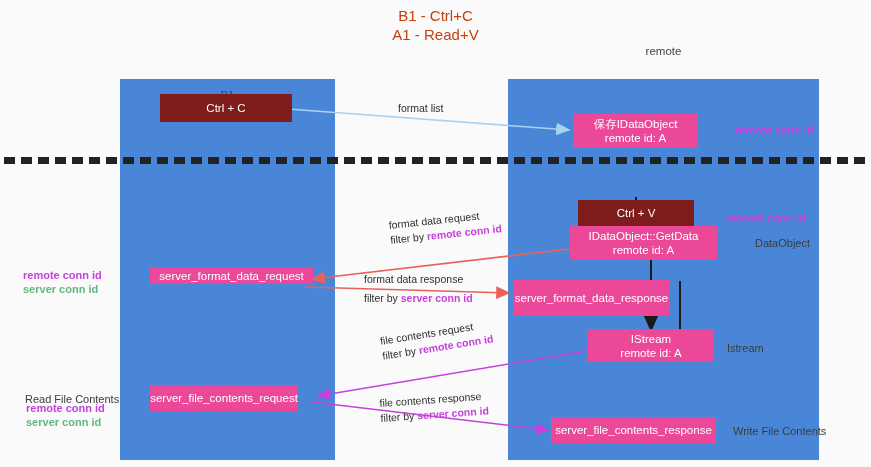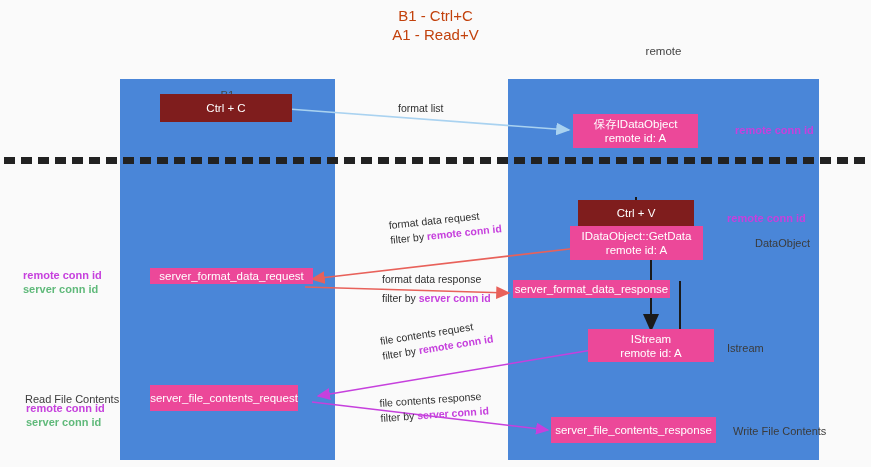--- a/index.html
+++ b/index.html
@@ -180,30 +180,30 @@
 
   <div class="node orange" style="left:573px; top:114px; width:125px; height:34px;">
     <span>保存IDataObject</span>
     <span class="line2">remote id: A</span>
   </div>
 
   <div class="node green" style="left:578px; top:172px; width:116px; height:26px;margin-top:28px;">
     <span>Ctrl + V</span>
   </div>
 
-  <div class="node orange" style="left:570px; top:226px; width:133px; height:34px;">
+  <div class="node orange" style="left:570px; top:226px; width:147px; height:34px;">
     <span>IDataObject::GetData</span>
     <span class="line2">remote id: A</span>
   </div>
 
   <div class="node orange" style="left:150px; top:268px; width:163px; height:16px;">
     <span>server_format_data_request</span>
   </div>
 
-  <div class="node orange" style="left:513px; top:280px; width:157px; height:18px;">
+  <div class="node orange" style="left:513px; top:280px; width:157px; height:36px;">
     <span>server_format_data_response</span>
   </div>
 
   <div class="node orange" style="left:588px; top:329px; width:126px; height:33px;">
     <span>IStream</span>
     <span class="line2">remote id: A</span>
   </div>
 
   <div class="node orange" style="left:150px; top:385px; width:148px; height:26px;">
     <span>server_file_contents_request</span>
@@ -215,21 +215,21 @@
 
   <div class="edge-label" style="left:398px; top:101px;">
     <span>format list</span>
   </div>
 
   <div class="edge-label rot" style="left:388px; top:218px; transform: rotate(-6deg);">
     <div>format data request</div>
     <div><span>filter by </span><span class="hl-magenta">remote conn id</span></div>
   </div>
 
-  <div class="edge-label" style="left:382px; top:272px;">
+  <div class="edge-label" style="left:364px; top:272px;">
     <div>format data response</div>
     <div style="margin-top:4px;"><span>filter by </span><span class="hl-magenta">server conn id</span></div>
   </div>
 
   <div class="edge-label rot" style="left:379px; top:334px; transform: rotate(-9deg);">
     <div>file contents request</div>
     <div><span>filter by </span><span class="hl-magenta">remote conn id</span></div>
   </div>
 
   <div class="edge-label rot" style="left:379px; top:396px; transform: rotate(-4deg);">

